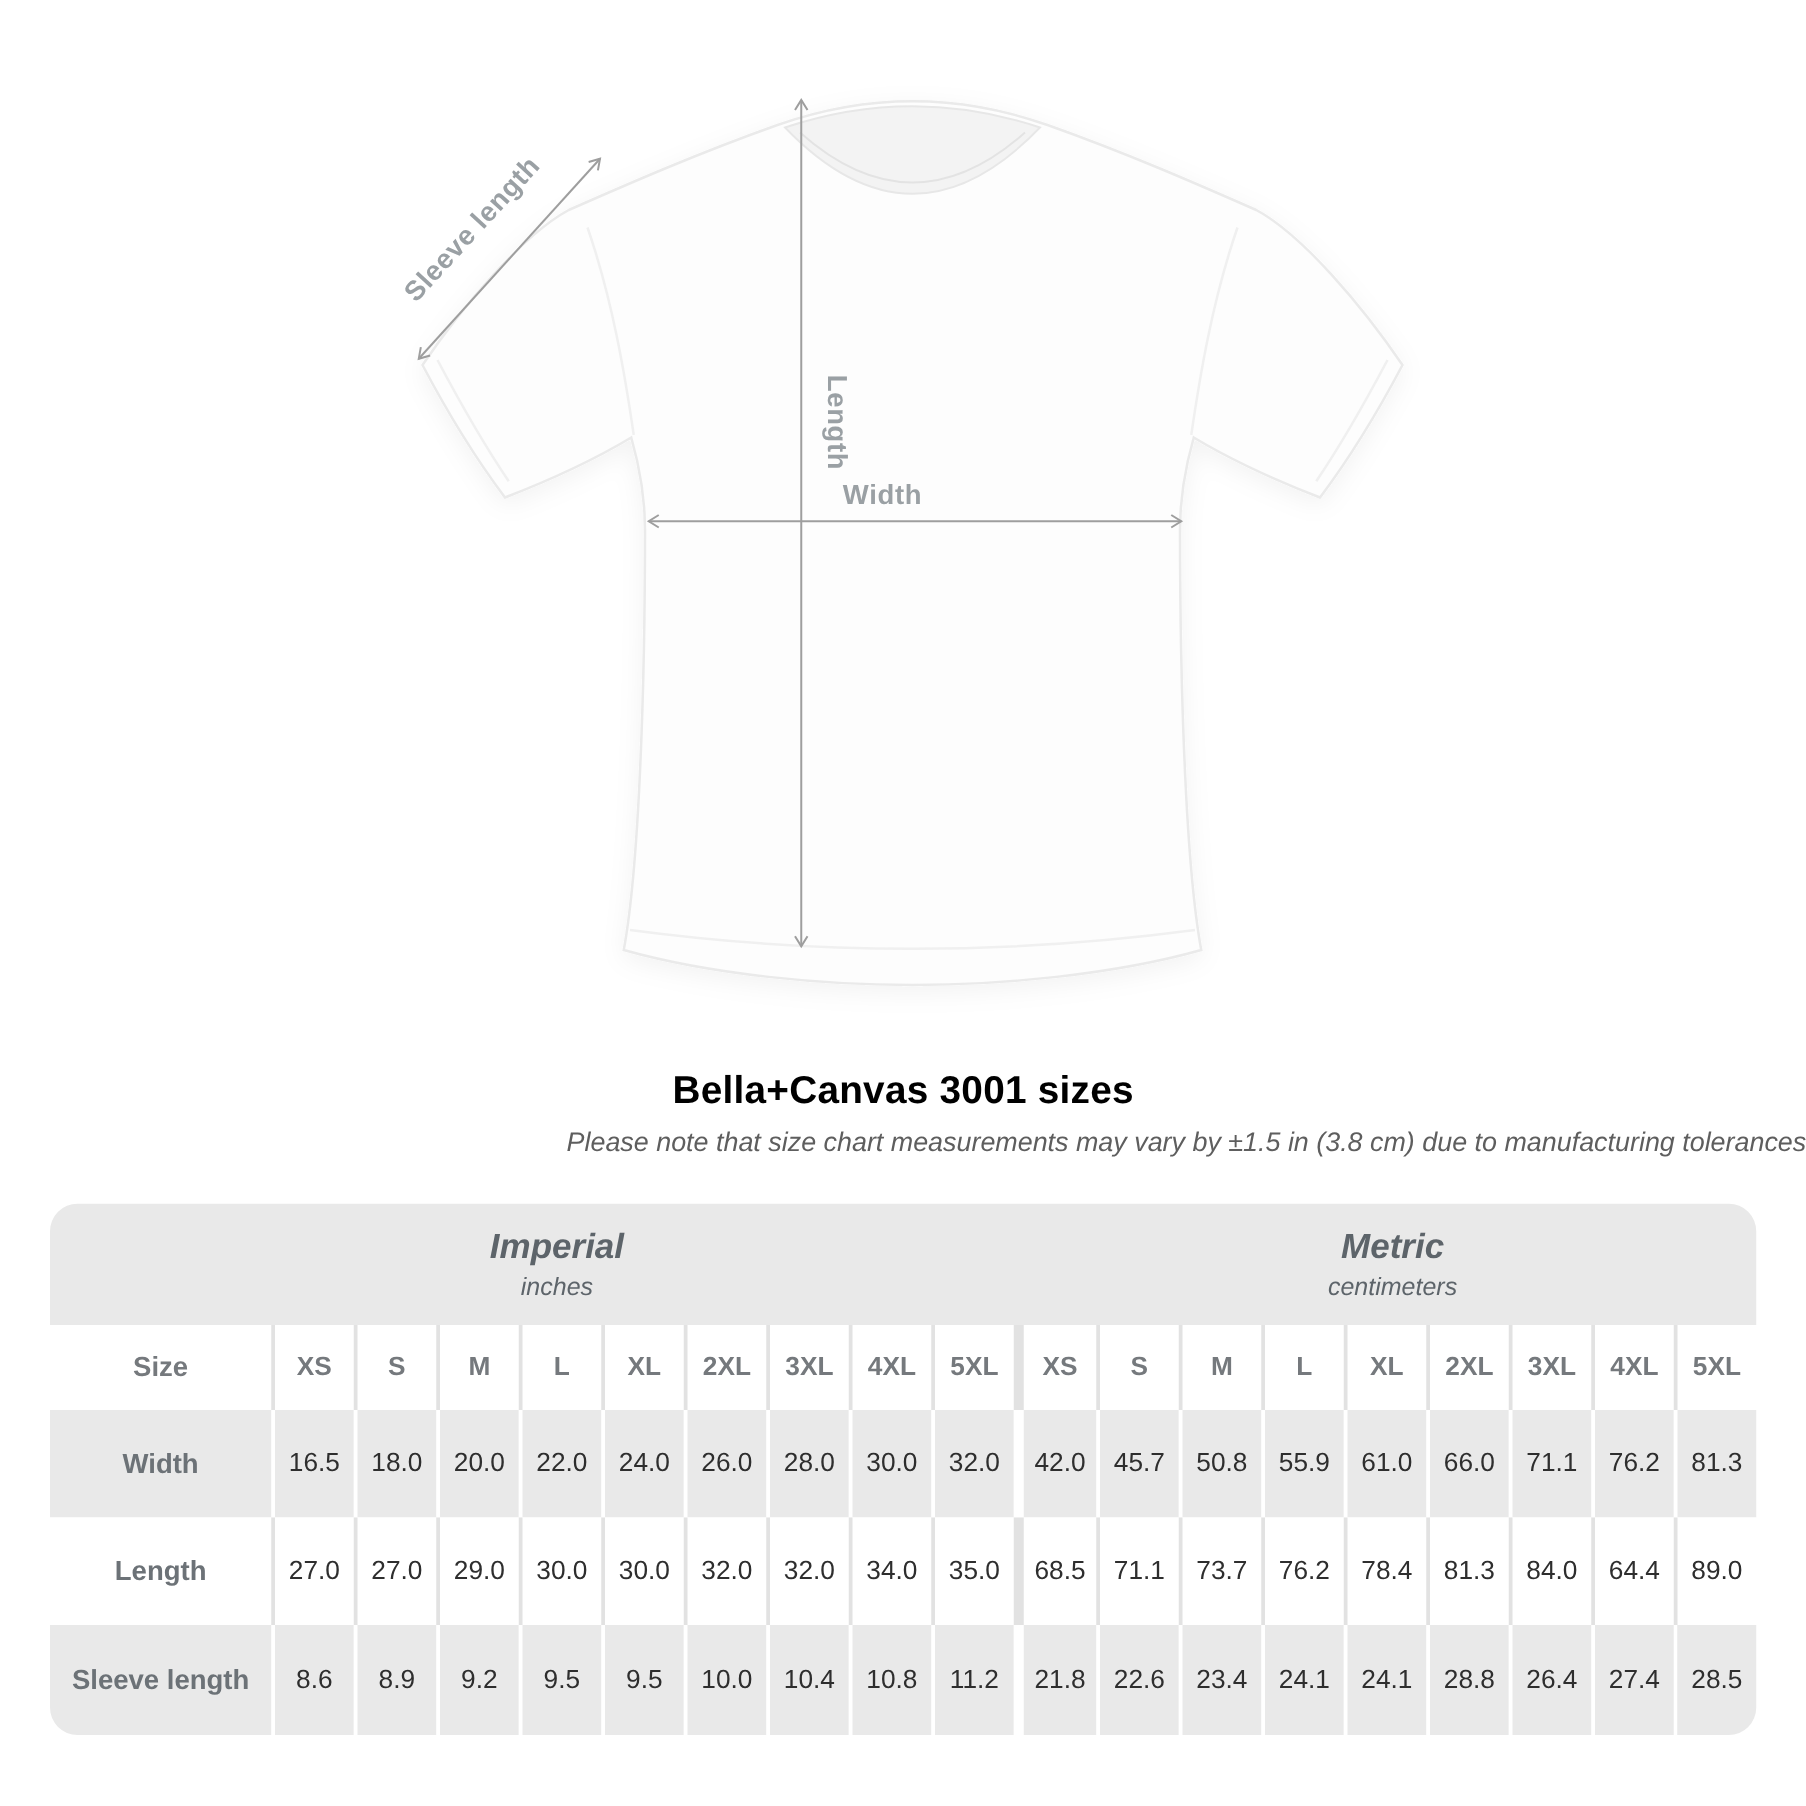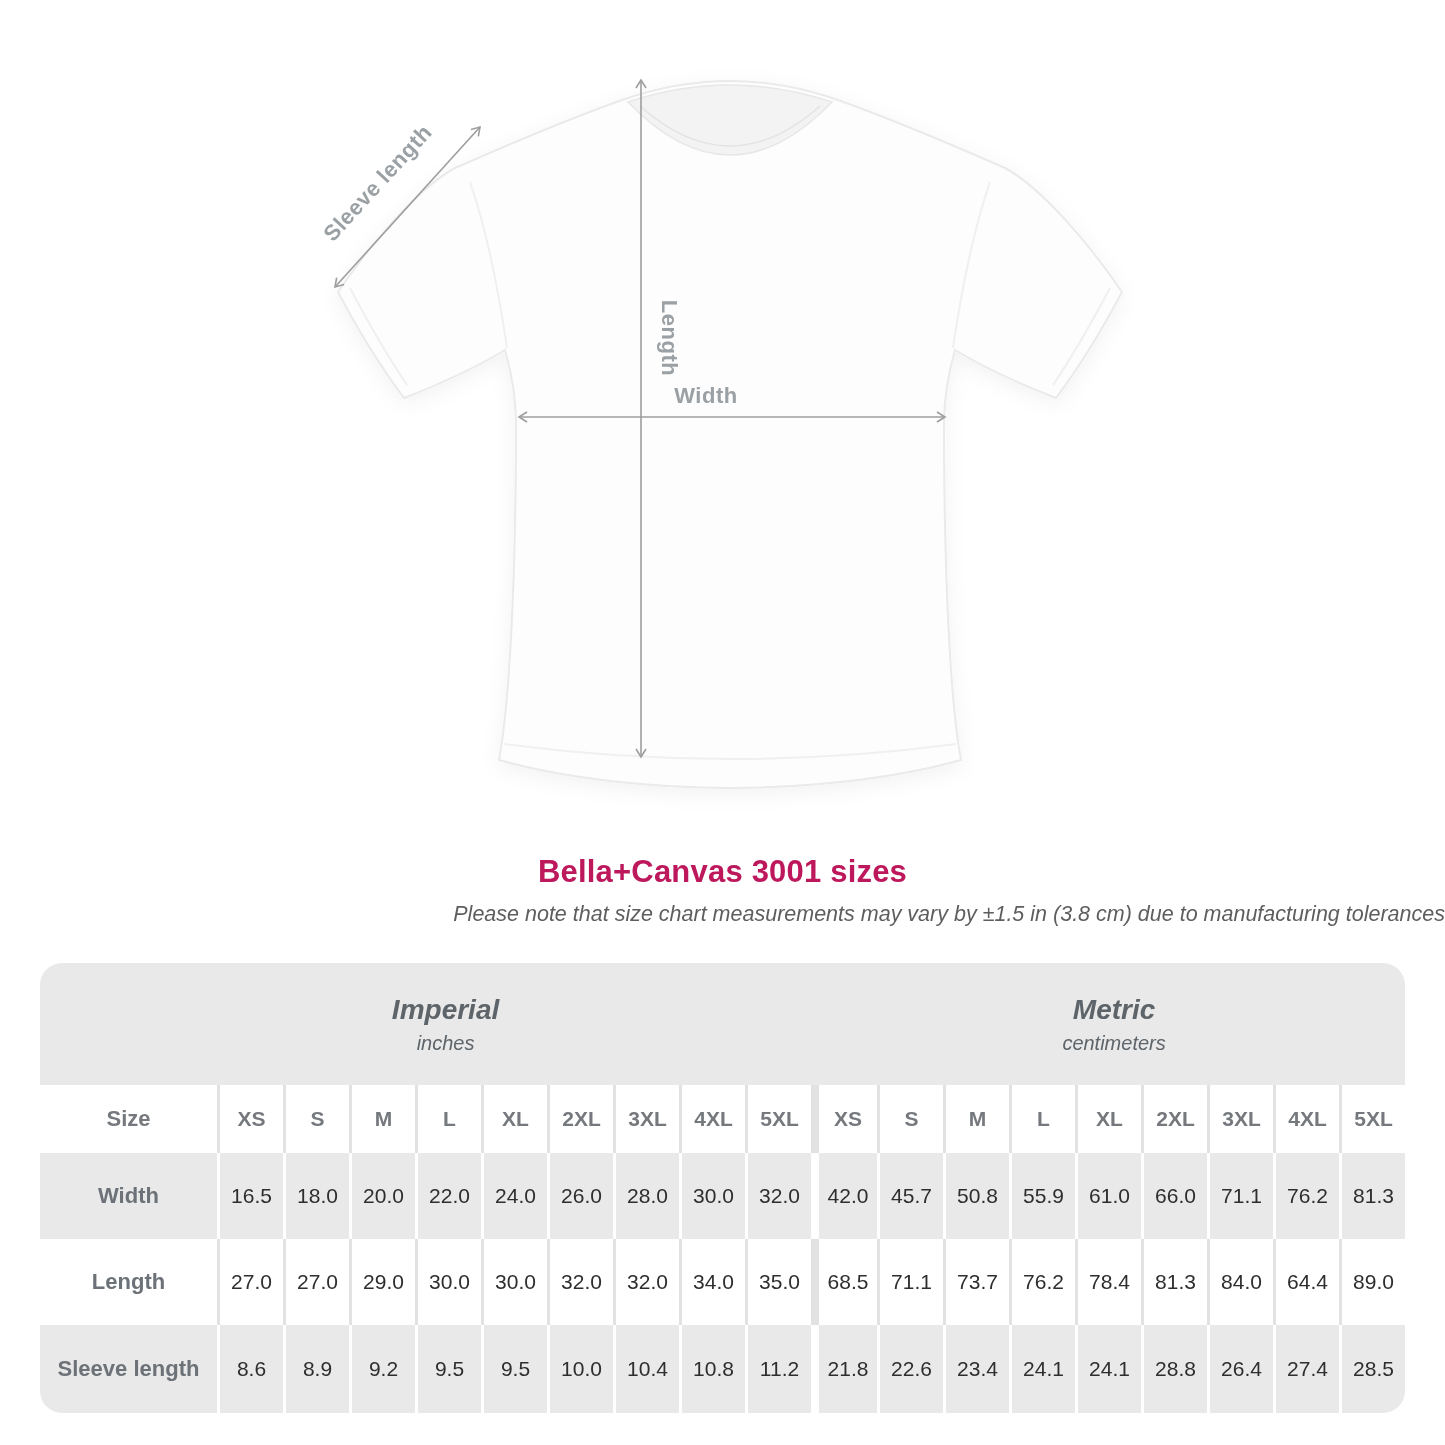--- a/index.html
+++ b/index.html
@@ -10,27 +10,27 @@
   svg.diagram{position:absolute;top:0;left:0;display:block;}
   .tee{fill:#fdfdfd;stroke:#eaeaea;stroke-width:2;}
   .seam{fill:none;stroke:#f0f0f0;stroke-width:2;}
   .collar-hole{fill:#f3f3f3;stroke:#e7e7e7;stroke-width:1.5;}
   .collar-rib{fill:none;stroke:#e3e3e3;stroke-width:1.5;}
   .meas{fill:none;stroke:#9e9e9e;stroke-width:1.6;}
   .dlab{font-family:"Liberation Sans","DejaVu Sans",sans-serif;font-weight:bold;font-size:22px;fill:#9aa0a4;text-anchor:middle;letter-spacing:.5px;}
 
   
   .title{position:absolute;top:854px;left:0;width:100%;text-align:center;
-         font-size:31px;font-weight:bold;color:#be185d;letter-spacing:.2px;}
+         font-size:31px;font-weight:bold;color:#000000;letter-spacing:.2px;}
   .subtitle{position:absolute;top:902px;left:0;width:100%;text-align:right;
             font-style:italic;font-size:21.5px;color:#5e5e5e;}
 
   
   .size-table{position:absolute;top:963px;left:40px;width:1365px;}
-  .band{display:flex;height:122px;background:#e9e9e9;border-radius:22px 22px 0 0;padding-left:28px;}
+  .band{display:flex;height:97px;background:#e9e9e9;border-radius:22px 22px 0 0;padding-left:28px;}
   .band-sec{display:flex;flex-direction:column;align-items:center;justify-content:center;color:#5d646a;}
   .band-sec.imp{width:56.48%;}
   .band-sec.met{flex:1;}
   .band-name{font-style:italic;font-weight:bold;font-size:28px;}
   .band-unit{font-style:italic;font-size:20px;margin-top:6px;}
 
   .grid-row{display:grid;grid-template-columns:177px repeat(18,1fr);}
   .c{display:flex;align-items:center;justify-content:center;background:#ffffff;
      font-size:21px;color:#2e2e2e;}
   .c + .c{border-left:3px solid #e2e2e2;}

